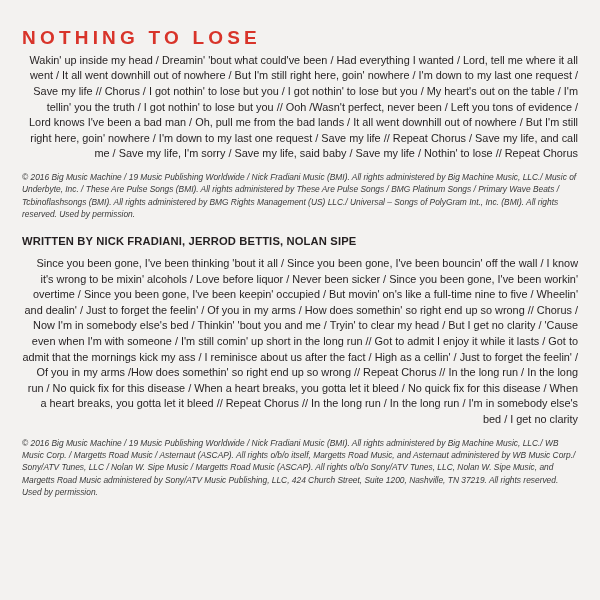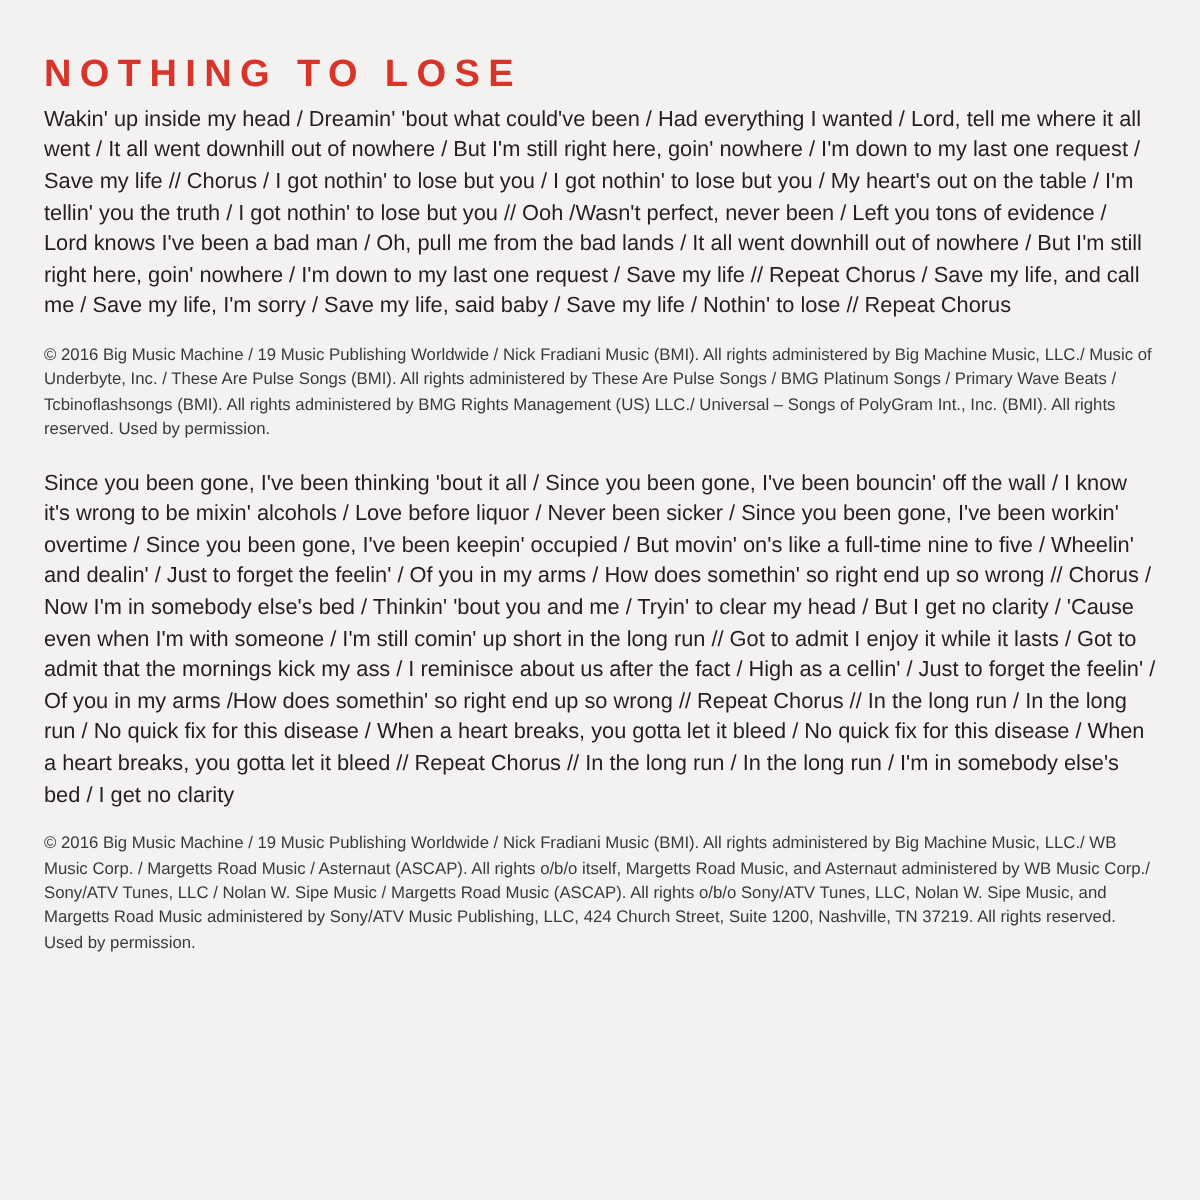--- a/index.html
+++ b/index.html
@@ -38,26 +38,27 @@
     font-weight: bold;
     letter-spacing: 0.15px;
     margin: 0 0 8px 0;
     line-height: 1.2;
     color: #231f20;
   }
   .lyrics {
     font-size: 10.9px;
     line-height: 15.6px;
     margin: 0 0 9px 0;
-    text-align: left;
+    text-align: right;
     color: #231f20;
   }
   .copyright {
     font-size: 8.4px;
     line-height: 12.4px;
+    font-style: italic;
     color: #3a3a3a;
     margin: 0;
   }
   .song-two {
     margin-top: 14px;
   }
   .song-two .song-title {
     margin-bottom: 4px;
   }
 </style>
@@ -66,17 +67,18 @@
 
 <div class="page">
 
   <div class="song song-one">
     <h1 class="song-title">NOTHING TO LOSE</h1>
     <p class="lyrics">Wakin' up inside my head / Dreamin' 'bout what could've been / Had everything I wanted / Lord, tell me where it all went / It all went downhill out of nowhere / But I'm still right here, goin' nowhere / I'm down to my last one request / Save my life // Chorus / I got nothin' to lose but you / I got nothin' to lose but you / My heart's out on the table / I'm tellin' you the truth / I got nothin' to lose but you // Ooh /Wasn't perfect, never been / Left you tons of evidence / Lord knows I've been a bad man / Oh, pull me from the bad lands / It all went downhill out of nowhere / But I'm still right here, goin' nowhere / I'm down to my last one request / Save my life // Repeat Chorus / Save my life, and call me / Save my life, I'm sorry / Save my life, said baby / Save my life / Nothin' to lose // Repeat Chorus</p>
     <p class="copyright">© 2016 Big Music Machine / 19 Music Publishing Worldwide / Nick Fradiani Music (BMI). All rights administered by Big Machine Music, LLC./ Music of Underbyte, Inc. / These Are Pulse Songs (BMI). All rights administered by These Are Pulse Songs / BMG Platinum Songs / Primary Wave Beats / Tcbinoflashsongs (BMI). All rights administered by BMG Rights Management (US) LLC./ Universal – Songs of PolyGram Int., Inc. (BMI). All rights reserved. Used by permission.</p>
   </div>
 
   <div class="song song-two">
+    <h2 class="song-credit">WRITTEN BY NICK FRADIANI, JERROD BETTIS, NOLAN SIPE</h2>
     <p class="lyrics">Since you been gone, I've been thinking 'bout it all / Since you been gone, I've been bouncin' off the wall / I know it's wrong to be mixin' alcohols / Love before liquor / Never been sicker / Since you been gone, I've been workin' overtime / Since you been gone, I've been keepin' occupied / But movin' on's like a full-time nine to five / Wheelin' and dealin' / Just to forget the feelin' / Of you in my arms / How does somethin' so right end up so wrong // Chorus / Now I'm in somebody else's bed / Thinkin' 'bout you and me / Tryin' to clear my head / But I get no clarity / 'Cause even when I'm with someone / I'm still comin' up short in the long run // Got to admit I enjoy it while it lasts / Got to admit that the mornings kick my ass / I reminisce about us after the fact / High as a cellin' / Just to forget the feelin' / Of you in my arms /How does somethin' so right end up so wrong // Repeat Chorus // In the long run / In the long run / No quick fix for this disease / When a heart breaks, you gotta let it bleed / No quick fix for this disease / When a heart breaks, you gotta let it bleed // Repeat Chorus // In the long run / In the long run / I'm in somebody else's bed / I get no clarity</p>
     <p class="copyright">© 2016 Big Music Machine / 19 Music Publishing Worldwide / Nick Fradiani Music (BMI). All rights administered by Big Machine Music, LLC./ WB Music Corp. / Margetts Road Music / Asternaut (ASCAP). All rights o/b/o itself, Margetts Road Music, and Asternaut administered by WB Music Corp./ Sony/ATV Tunes, LLC / Nolan W. Sipe Music / Margetts Road Music (ASCAP). All rights o/b/o Sony/ATV Tunes, LLC, Nolan W. Sipe Music, and Margetts Road Music administered by Sony/ATV Music Publishing, LLC, 424 Church Street, Suite 1200, Nashville, TN 37219. All rights reserved. Used by permission.</p>
   </div>
 
 </div>
 
 </body></html>

